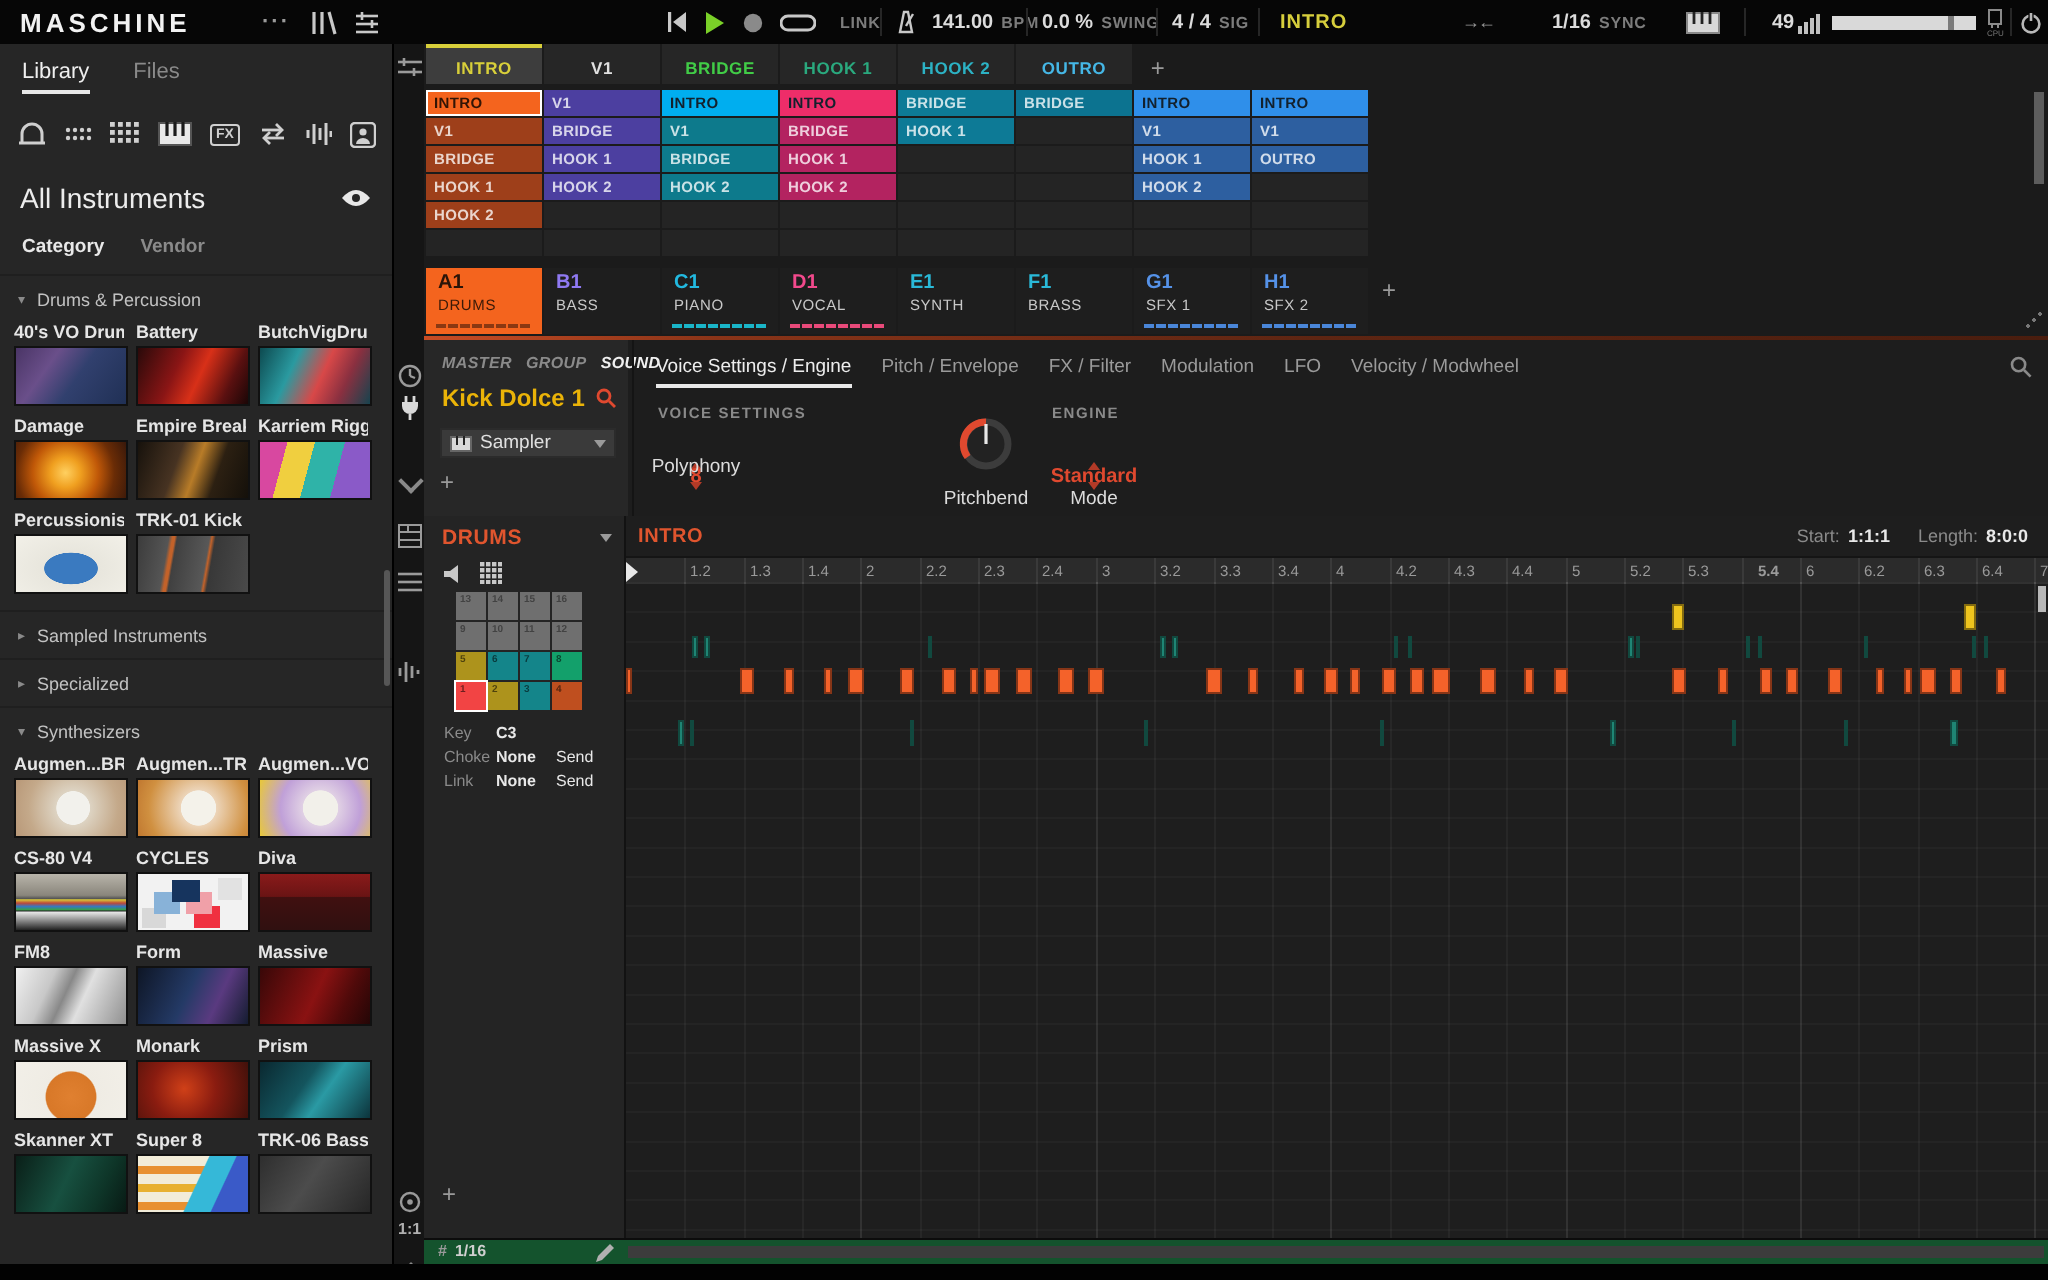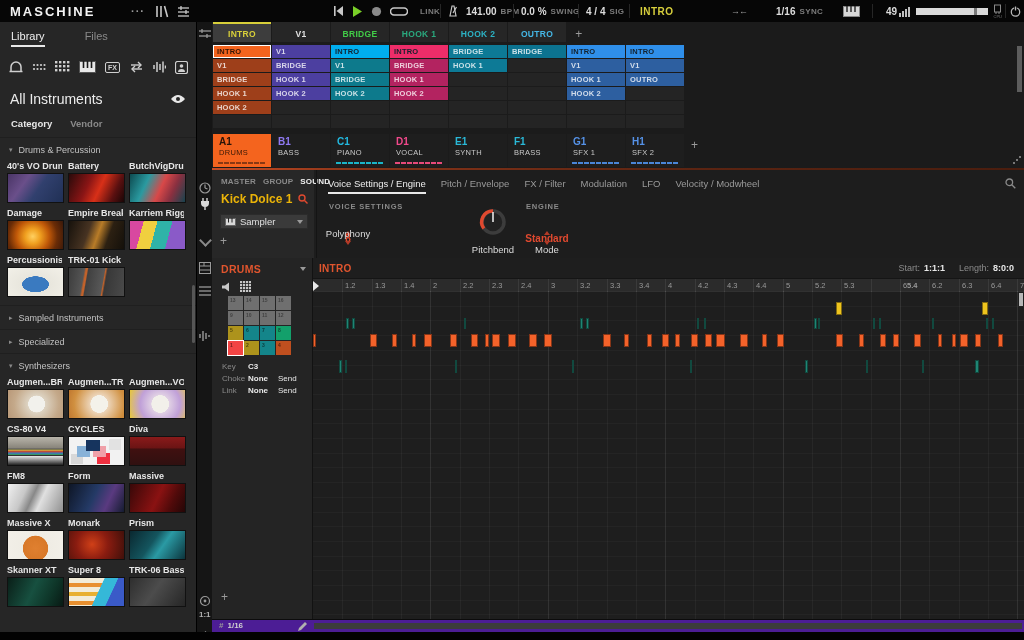--- a/index.html
+++ b/index.html
@@ -13,21 +13,21 @@
   #header .h-item{position:absolute;top:0;height:22px;display:flex;align-items:center;}
   .logo{font-size:13px;font-weight:bold;letter-spacing:2px;color:#f2f2f2;}
   .h-val{font-size:10px;font-weight:bold;color:#dcdcdc;}
   .h-lab{font-size:8px;font-weight:bold;color:#7c7c7c;margin-left:4px;letter-spacing:.4px;}
   .h-sep{position:absolute;top:4px;width:1px;height:14px;background:#262626;}
   .dots{font-size:11px;color:#9a9a9a;letter-spacing:1px;font-weight:bold;}
   .sectionlab{font-size:10px;font-weight:bold;color:#d6ce3c;letter-spacing:.5px;}
   .follow{font-size:9px;color:#9a9a9a;letter-spacing:-1px;}
   
   #sidebar{position:absolute;left:0;top:22px;width:196px;height:610px;background:#262626;overflow:hidden;}
-  .sb-tabs{display:flex;gap:40px;padding:8px 0 6px 11px;}
+  .sb-tabs{display:flex;gap:22px;padding:8px 0 6px 11px;}
   .btab{font-size:11px;color:#8a8a8a;padding-bottom:3px;}
   .btab.act{color:#efefef;border-bottom:2px solid #e8e8e8;}
   .sb-icons{display:flex;align-items:center;gap:9px;padding:6px 10px 8px 9px;}
   .sb-icons .ic{width:17px;height:16px;display:flex;align-items:center;justify-content:center;}
   .fxbox{font-size:7px;font-weight:bold;color:#cfcfcf;border:1px solid #cfcfcf;border-radius:2px;padding:1px 2px;}
   .sb-title-row{display:flex;align-items:center;padding:8px 10px 4px 10px;}
   .sb-title{font-size:14px;color:#ececec;flex:1;}
   .sb-filters{display:flex;gap:18px;padding:7px 0 8px 11px;}
   .fil{font-size:9.5px;font-weight:bold;color:#8a8a8a;}
   .fil.act{color:#e8e8e8;}
@@ -67,21 +67,21 @@
   .grp-meter{position:absolute;left:5px;bottom:3px;display:flex;gap:1px;}
   .grp-meter i{width:5px;height:2px;display:block;}
   .grp.plus{background:transparent;color:#9a9a9a;font-size:12px;padding-top:4px;}
   #arr-scroll{position:absolute;right:2px;top:24px;width:5px;height:46px;background:#5d5d5d;}
   #arr-resize{position:absolute;right:3px;top:134px;width:8px;height:8px;
      background:radial-gradient(circle 1px at 1px 7px,#777 99%,transparent),radial-gradient(circle 1px at 4px 4px,#777 99%,transparent),radial-gradient(circle 1px at 7px 1px,#777 99%,transparent);}
   #divider{position:absolute;left:0;top:146px;right:0;height:2px;background:linear-gradient(90deg,#c84c24,#8a3418 18%,#5e2512 55%,#4a1d0e);}
   
   #control{position:absolute;left:0;top:148px;right:0;height:88px;background:#1d1d1d;}
   #soundblock{position:absolute;left:0;top:0;width:102px;height:88px;background:#272727;}
-  .ch-tabs{display:flex;gap:7px;padding:7px 0 0 9px;}
+  .ch-tabs{display:flex;gap:7px;padding:7px 0 0 9px;font-style:italic;}
   .chtab{font-size:8px;font-weight:bold;color:#8a8a8a;letter-spacing:.2px;}
   .chtab.act{color:#f0f0f0;}
   #sound-name{font-size:12px;font-weight:bold;padding:6px 0 0 9px;white-space:nowrap;}
   #plug-dd{position:absolute;left:8px;top:44px;width:88px;height:15px;background:#3a3a3a;border:1px solid #2b2b2b;display:flex;align-items:center;gap:4px;padding-left:4px;box-sizing:border-box;}
   #plug-dd .pl{font-size:9.5px;color:#e0e0e0;flex:1;}
   .caret{width:0;height:0;border-left:3px solid transparent;border-right:3px solid transparent;border-top:4px solid #9a9a9a;}
   #plug-plus{position:absolute;left:8px;top:64px;color:#9a9a9a;font-size:12px;}
   #params{position:absolute;left:104px;top:0;right:0;height:88px;border-left:1px solid #141414;}
   #param-tabs{display:flex;gap:15px;padding:8px 0 0 11px;}
   .ptab{font-size:9.5px;color:#9a9a9a;padding-bottom:3px;white-space:nowrap;}
@@ -104,21 +104,21 @@
   .padrow{display:flex;gap:1px;}
   .pad{width:15px;height:14px;position:relative;}
   .pad span{position:absolute;left:2px;top:1px;font-size:5px;font-weight:bold;}
   .pad.sel{box-shadow:0 0 0 1px #fff;}
   #props{position:absolute;left:10px;top:104px;right:4px;}
   .prow{display:flex;font-size:8px;margin-bottom:3px;}
   .prow .pl{width:26px;color:#8a8a8a;}
   .prow .pv{width:30px;color:#e8e8e8;font-weight:bold;}
   .prow .px{color:#e8e8e8;font-weight:normal;}
   #snd-plus{position:absolute;left:9px;top:332px;color:#9a9a9a;font-size:12px;}
-  #ebar{position:absolute;left:0;right:0;bottom:0;height:12px;background:#4c1d95;border-top:1px solid #0c0c0c;}
+  #ebar{position:absolute;left:0;right:0;bottom:0;height:12px;background:#14532d;border-top:1px solid #0c0c0c;}
   #ebar .gridlab{position:absolute;left:7px;top:1px;font-size:8px;color:#cfcfcf;font-weight:bold;}
   #ebar .gridlab b{color:#9a9a9a;margin-right:4px;font-weight:bold;}
   #hscroll{position:absolute;left:102px;right:2px;top:3px;height:6px;background:#101010;}
   #hscroll i{display:block;height:6px;width:100%;background:#3c3c3c;}
   #canvas{position:absolute;left:101px;top:0;right:0;bottom:12px;background:#1e1e1e;overflow:hidden;}
   #phead{height:20px;position:relative;}
   #pat-title{position:absolute;left:6px;top:5px;font-size:10px;font-weight:bold;letter-spacing:.3px;}
   #pat-len{position:absolute;right:10px;top:5px;font-size:9px;color:#8a8a8a;}
   #pat-len b{color:#e8e8e8;margin:0 14px 0 4px;}
   #pat-len b:last-child{margin-right:0;}
@@ -939,21 +939,21 @@
           <div class="tick" style="left: 414px;">4.3</div>
           <div class="tickline" style="left: 440px;"></div>
           <div class="tick" style="left: 443px;">4.4</div>
           <div class="tickline" style="left: 470px;"></div>
           <div class="tick" style="left: 473px;">5</div>
           <div class="tickline" style="left: 499px;"></div>
           <div class="tick" style="left: 502px;">5.2</div>
           <div class="tickline" style="left: 528px;"></div>
           <div class="tick" style="left: 531px;">5.3</div>
           <div class="tickline" style="left: 558px;"></div>
-          <div class="tick" style="left: 594px; font-weight: bold;">5.4</div>
+          <div class="tick" style="left: 566px; font-weight: bold;">5.4</div>
           <div class="tickline" style="left: 587px;"></div>
           <div class="tick" style="left: 590px;">6</div>
           <div class="tickline" style="left: 616px;"></div>
           <div class="tick" style="left: 619px;">6.2</div>
           <div class="tickline" style="left: 646px;"></div>
           <div class="tick" style="left: 649px;">6.3</div>
           <div class="tickline" style="left: 675px;"></div>
           <div class="tick" style="left: 678px;">6.4</div>
           <div class="tickline" style="left: 704px;"></div>
           <div class="tick" style="left: 707px;">7</div>

